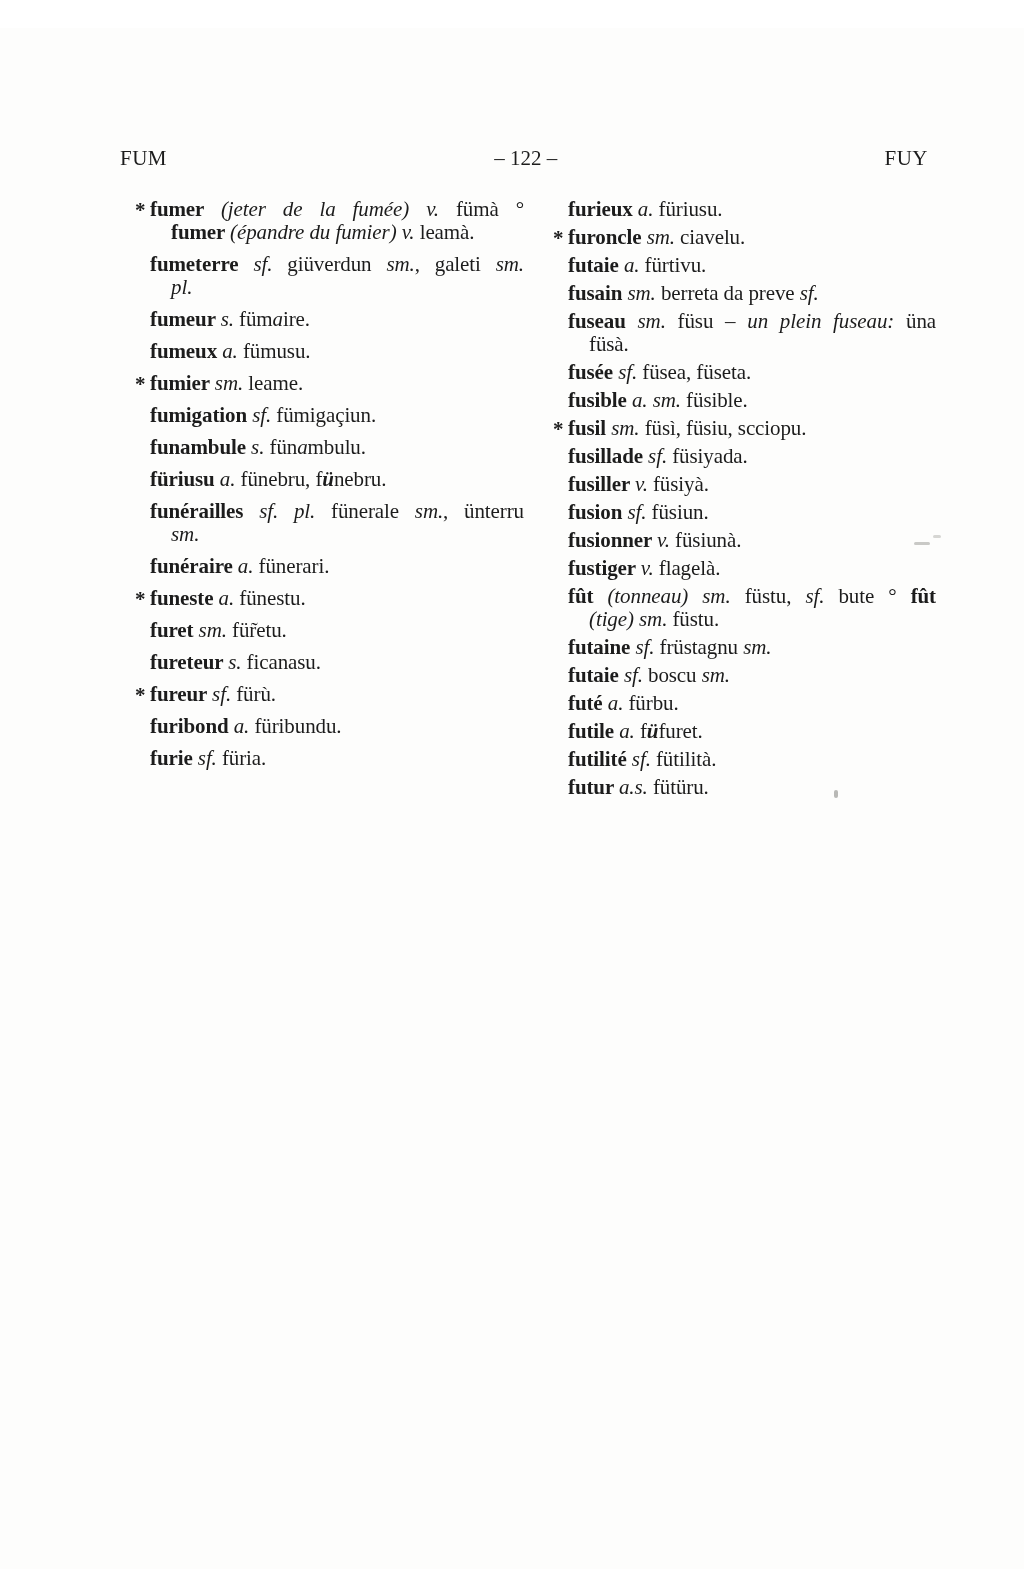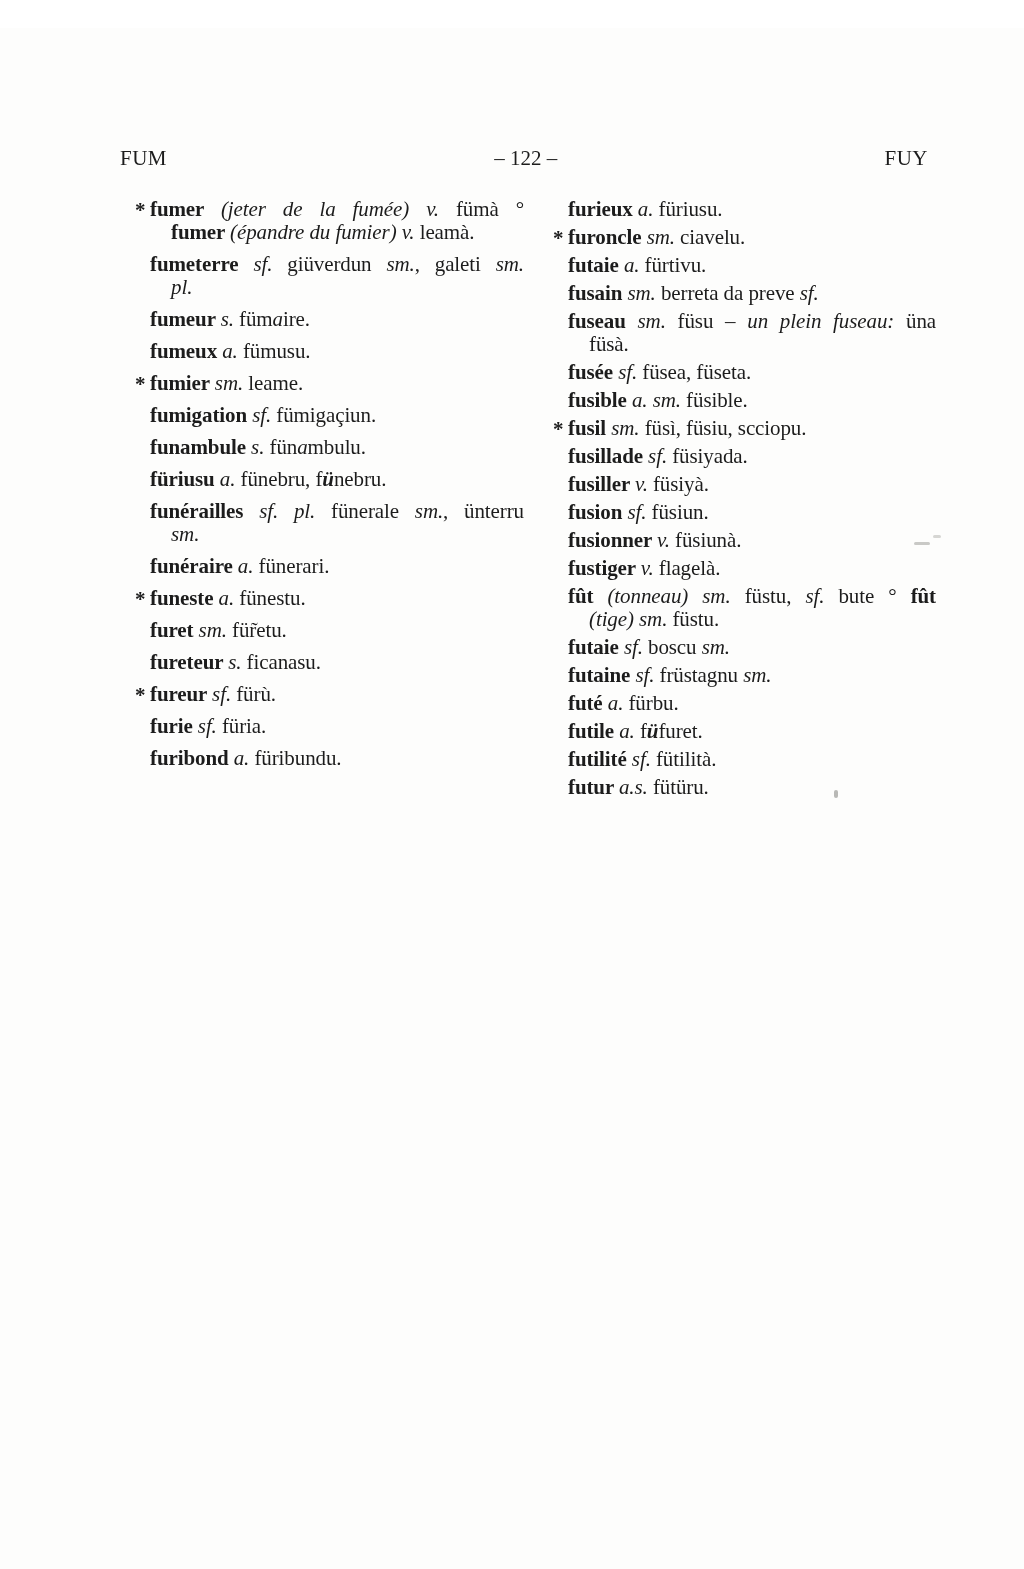--- a/index.html
+++ b/index.html
@@ -108,24 +108,24 @@
         <div class="line"><span class="s-b">furet </span><span class="s-i">sm. </span><span class="s-n">für̃etu.</span></div>
       </div>
       <div class="entry">
         <div class="line"><span class="s-b">fureteur </span><span class="s-i">s. </span><span class="s-n">ficanasu.</span></div>
       </div>
       <div class="entry">
         <span class="star">*</span>
         <div class="line"><span class="s-b">fureur </span><span class="s-i">sf. </span><span class="s-n">fürù.</span></div>
       </div>
       <div class="entry">
-        <div class="line"><span class="s-b">furie </span><span class="s-i">sf. </span><span class="s-n">füria.</span></div>
+        <div class="line"><span class="s-b">furibond </span><span class="s-i">a. </span><span class="s-n">füribundu.</span></div>
       </div>
       <div class="entry">
-        <div class="line"><span class="s-b">furibond </span><span class="s-i">a. </span><span class="s-n">füribundu.</span></div>
+        <div class="line"><span class="s-b">furie </span><span class="s-i">sf. </span><span class="s-n">füria.</span></div>
       </div>
     </div>
   <div class="col col-right">
       <div class="entry">
         <div class="line"><span class="s-b">furieux </span><span class="s-i">a. </span><span class="s-n">füriusu.</span></div>
       </div>
       <div class="entry">
         <span class="star">*</span>
         <div class="line"><span class="s-b">furoncle </span><span class="s-i">sm. </span><span class="s-n">ciavelu.</span></div>
       </div>
@@ -162,24 +162,24 @@
         <div class="line"><span class="s-b">fusionner </span><span class="s-i">v. </span><span class="s-n">füsiunà.</span></div>
       </div>
       <div class="entry">
         <div class="line"><span class="s-b">fustiger </span><span class="s-i">v. </span><span class="s-n">flagelà.</span></div>
       </div>
       <div class="entry">
         <div class="line just"><span class="s-b">fût </span><span class="s-i">(tonneau) sm. </span><span class="s-n">füstu, </span><span class="s-i">sf. </span><span class="s-n">bute ° </span><span class="s-b">fût</span></div>
         <div class="line cont"><span class="s-i">(tige) sm. </span><span class="s-n">füstu.</span></div>
       </div>
       <div class="entry">
-        <div class="line"><span class="s-b">futaie </span><span class="s-i">sf. </span><span class="s-n">boscu </span><span class="s-i">sm.</span></div>
+        <div class="line"><span class="s-b">futaine </span><span class="s-i">sf. </span><span class="s-n">früstagnu </span><span class="s-i">sm.</span></div>
       </div>
       <div class="entry">
-        <div class="line"><span class="s-b">futaine </span><span class="s-i">sf. </span><span class="s-n">früstagnu </span><span class="s-i">sm.</span></div>
+        <div class="line"><span class="s-b">futaie </span><span class="s-i">sf. </span><span class="s-n">boscu </span><span class="s-i">sm.</span></div>
       </div>
       <div class="entry">
         <div class="line"><span class="s-b">futé </span><span class="s-i">a. </span><span class="s-n">fürbu.</span></div>
       </div>
       <div class="entry">
         <div class="line"><span class="s-b">futile </span><span class="s-i">a. </span><span class="s-n">f</span><span class="s-bi">ü</span><span class="s-n">furet.</span></div>
       </div>
       <div class="entry">
         <div class="line"><span class="s-b">futilité </span><span class="s-i">sf. </span><span class="s-n">fütilità.</span></div>
       </div>

